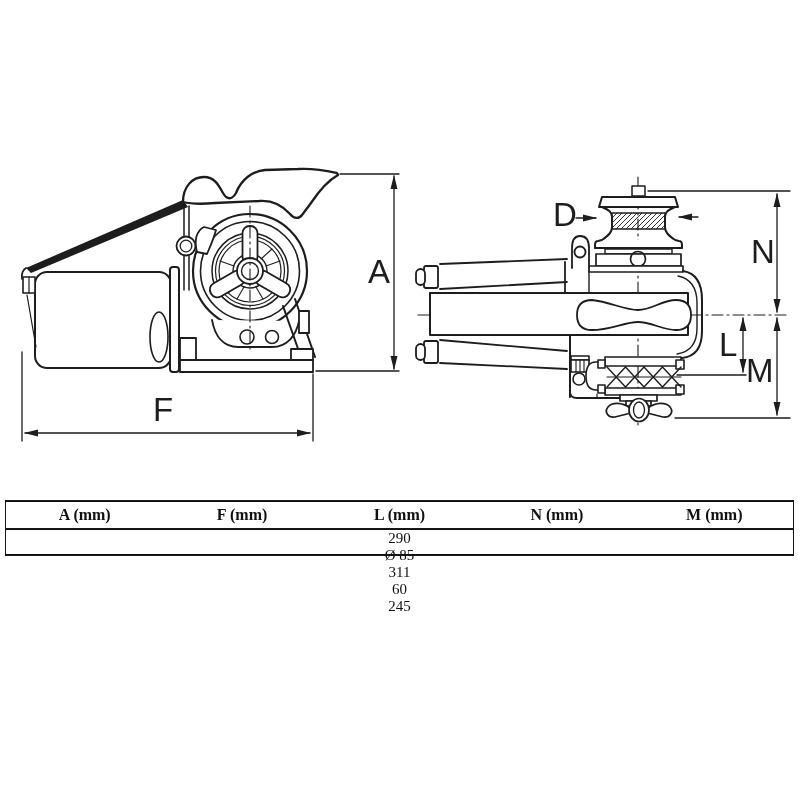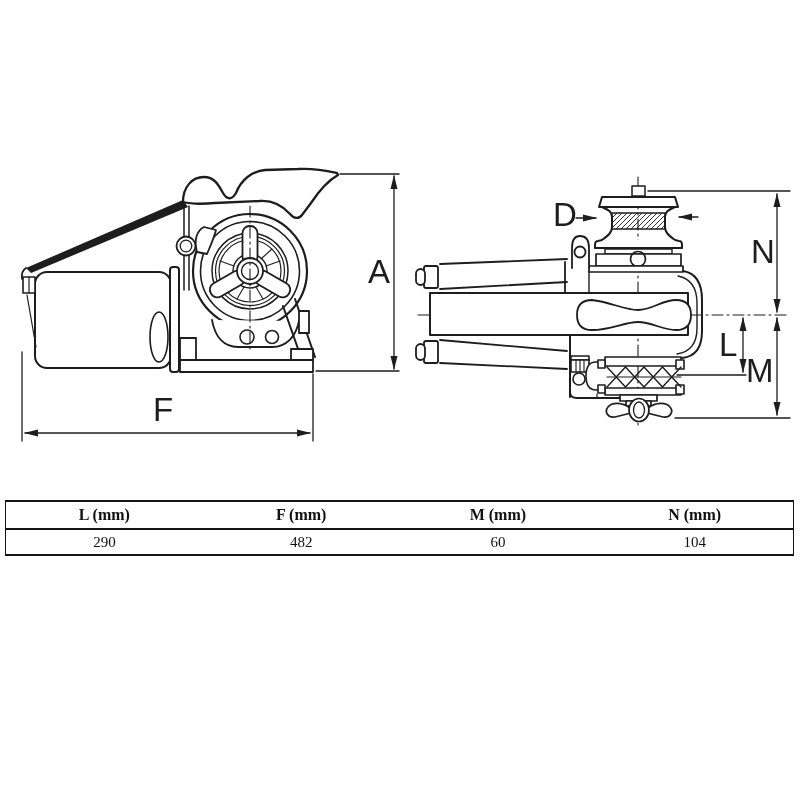--- a/index.html
+++ b/index.html
@@ -17,21 +17,21 @@
     position:absolute;left:5px;top:500px;width:789px;
     border-left:1.5px solid #151515;border-right:1.5px solid #151515;
     box-sizing:border-box;
   }
   .dim-table .row{display:flex;width:100%;box-sizing:border-box;}
   .dim-table .row.head{
     border-top:2.5px solid #151515;border-bottom:2px solid #151515;
     height:30px;
   }
   .dim-table .row.vals{
-    border-bottom:2.5px solid #151515;height:26px;
+    border-bottom:2.5px solid #151515;height:26px;flex-direction:column;
   }
   .dim-table .cell{
     flex:1 1 0;display:flex;align-items:center;justify-content:center;
     font-family:"Liberation Serif",serif;color:#111;
   }
   .dim-table .row.head .cell{font-weight:bold;font-size:16px;}
   .dim-table .row.vals .cell{font-size:15px;}
 </style>
 </head>
 <body>
@@ -256,26 +256,28 @@
       <g stroke-width="1.3">
         <line x1="675" y1="418" x2="790" y2="418"></line>
         <line x1="777" y1="318" x2="777" y2="415" marker-start="url(#arw)" marker-end="url(#arw)"></line>
       </g>
       <text class="dim-label" x="746" y="382">M</text>
     </g>
   </svg>
 
   <div class="dim-table">
     <div class="row head">
+      <div class="cell">A (mm)</div>
+      <div class="cell">F (mm)</div>
       <div class="cell">L (mm)</div>
-      <div class="cell">F (mm)</div>
+      <div class="cell">N (mm)</div>
       <div class="cell">M (mm)</div>
-      <div class="cell">N (mm)</div>
     </div>
     <div class="row vals">
       <div class="cell">290</div>
-      <div class="cell">482</div>
+      <div class="cell">Ø 85</div>
+      <div class="cell">311</div>
       <div class="cell">60</div>
-      <div class="cell">104</div>
+      <div class="cell">245</div>
     </div>
   </div>
 
 </div>
 
 </body></html>

